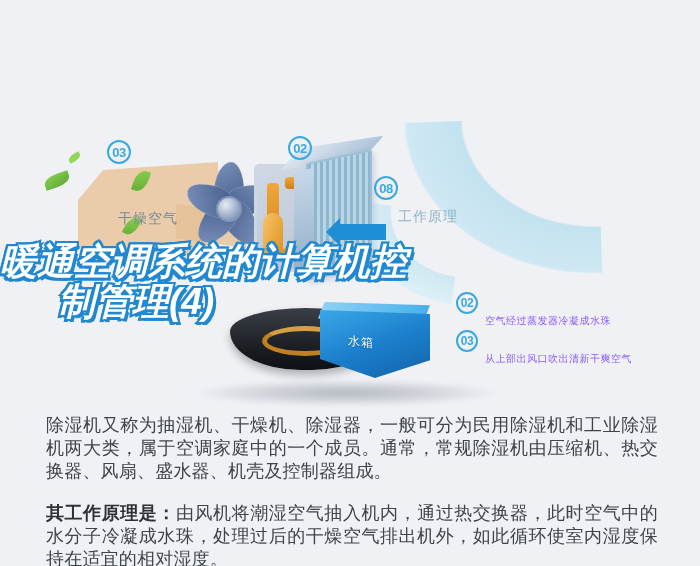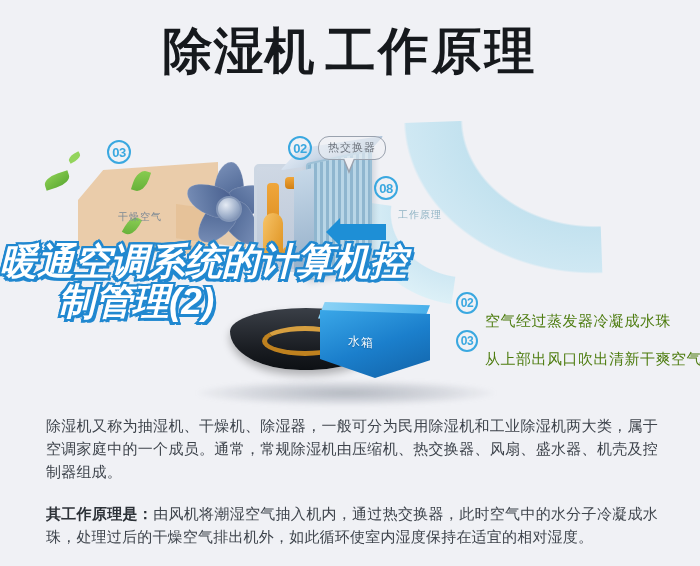--- a/index.html
+++ b/index.html
@@ -220,36 +220,36 @@
     border-top:15px solid #9aa2ae;
   }
   .callout:before{
     content:""; position:absolute; left:25px; bottom:-11px;
     width:0; height:0; z-index:2;
     border-left:5px solid transparent; border-right:5px solid transparent;
     border-top:12px solid #f0f1f5;
   }
 
   
-  .dlabel{ position:absolute; font-size:10px; letter-spacing:1px; }
+  .dlabel{ position:absolute; font-size:14px; letter-spacing:1px; }
   .dlabel.dry{ left:118px; top:98px; color:#7b8894; }
   .dlabel.moist{ left:398px; top:96px; color:#8fb3c4; }
 
   
   .rlist{ position:absolute; left:456px; top:180px; width:244px; }
   .rline{ display:flex; align-items:center; margin-bottom:16px; height:22px; }
   .rbadge{
     flex:0 0 auto;
     width:22px; height:22px; border-radius:50%;
     border:2px solid #3aa8e0; color:#3aa8e0;
     font-size:12px; font-weight:700;
     display:flex; align-items:center; justify-content:center;
     letter-spacing:-.5px; margin-right:7px;
   }
-  .rtext{ font-size:15px; color:#4d7c0f; letter-spacing:.5px; white-space:nowrap;margin-top:36px; }
+  .rtext{ font-size:10px; color:#8b5cf6; letter-spacing:.5px; white-space:nowrap;margin-top:36px; }
 
   
   .watermark{
     position:absolute; left:0; top:242px; width:100%;
     text-align:left; z-index:40;
     pointer-events:none;
   }
   .wm-line{
     font-size:37px; font-weight:700; line-height:1.08;
     color:#ffffff;
@@ -263,35 +263,32 @@
       3px 3px 0 #2188d0, -3px 3px 0 #2188d0;
   }
   .wm-line.second{ padding-left:58px; }
 
   
   .copy{
     position:absolute; left:46px; top:414px; width:612px;
     color:#3e444c;
   }
   .copy p{
-    font-size:15px; line-height:23px; letter-spacing:.2px;
+    font-size:18px; line-height:23px; letter-spacing:.2px;
     text-align:justify;
     margin:0;
   }
   .copy .para2{ margin-top:19px; }
   .bold{ font-weight:700; color:#2c3137; }
 </style>
 </head>
 <body>
 
 <div class="page">
 
-  <div class="title-wrap">
-    <span class="title-a">除湿机</span><span class="title-b">工作原理</span>
-  </div>
 
   <div class="stage">
 
     <div class="swoosh"></div>
     <div class="swoosh2"></div>
 
     <div class="tan-arrow"></div>
     <div class="tan-arrow2"></div>
 
     <div class="leaf l1"></div>
@@ -332,41 +329,40 @@
     <div class="base"></div>
     <div class="base-coil"></div>
     <div class="wtank-lid"></div>
     <div class="wtank"></div>
     <div class="wtank-label">水箱</div>
 
     <div class="badge b03">03</div>
     <div class="badge b02">02</div>
     <div class="badge b01">08</div>
 
-    <div class="callout">热交换器</div>
 
     <div class="dlabel dry">干燥空气</div>
     <div class="dlabel moist">工作原理</div>
 
     <div class="rlist">
       <div class="rline">
         <div class="rbadge">02</div>
         <div class="rtext">空气经过蒸发器冷凝成水珠</div>
       </div>
       <div class="rline">
         <div class="rbadge">03</div>
         <div class="rtext">从上部出风口吹出清新干爽空气</div>
       </div>
     </div>
 
   </div>
 
   <div class="watermark">
     <div class="wm-line">暖通空调系统的计算机控</div>
-    <div class="wm-line second">制管理(2)</div>
+    <div class="wm-line second">制管理(4)</div>
   </div>
 
   <div class="copy">
     <p class="para1"><span>除湿机又称为抽湿机、干燥机、除湿器，一般可分为民用除湿机和工业除湿机两大类，属于空调家庭中的一个成员。</span><span>通常，常规除湿机由压缩机、热交换器、风扇、盛水器、机壳及控制器组成。</span></p>
     <p class="para2"><span class="bold">其工作原理是：</span><span>由风机将潮湿空气抽入机内，通过热交换器，此时空气中的水分子冷凝成水珠，处理过后的干燥空气排出机外，如此循环使室内湿度保持在适宜的相对湿度。</span></p>
   </div>
 
 </div>
 
 </body></html>

